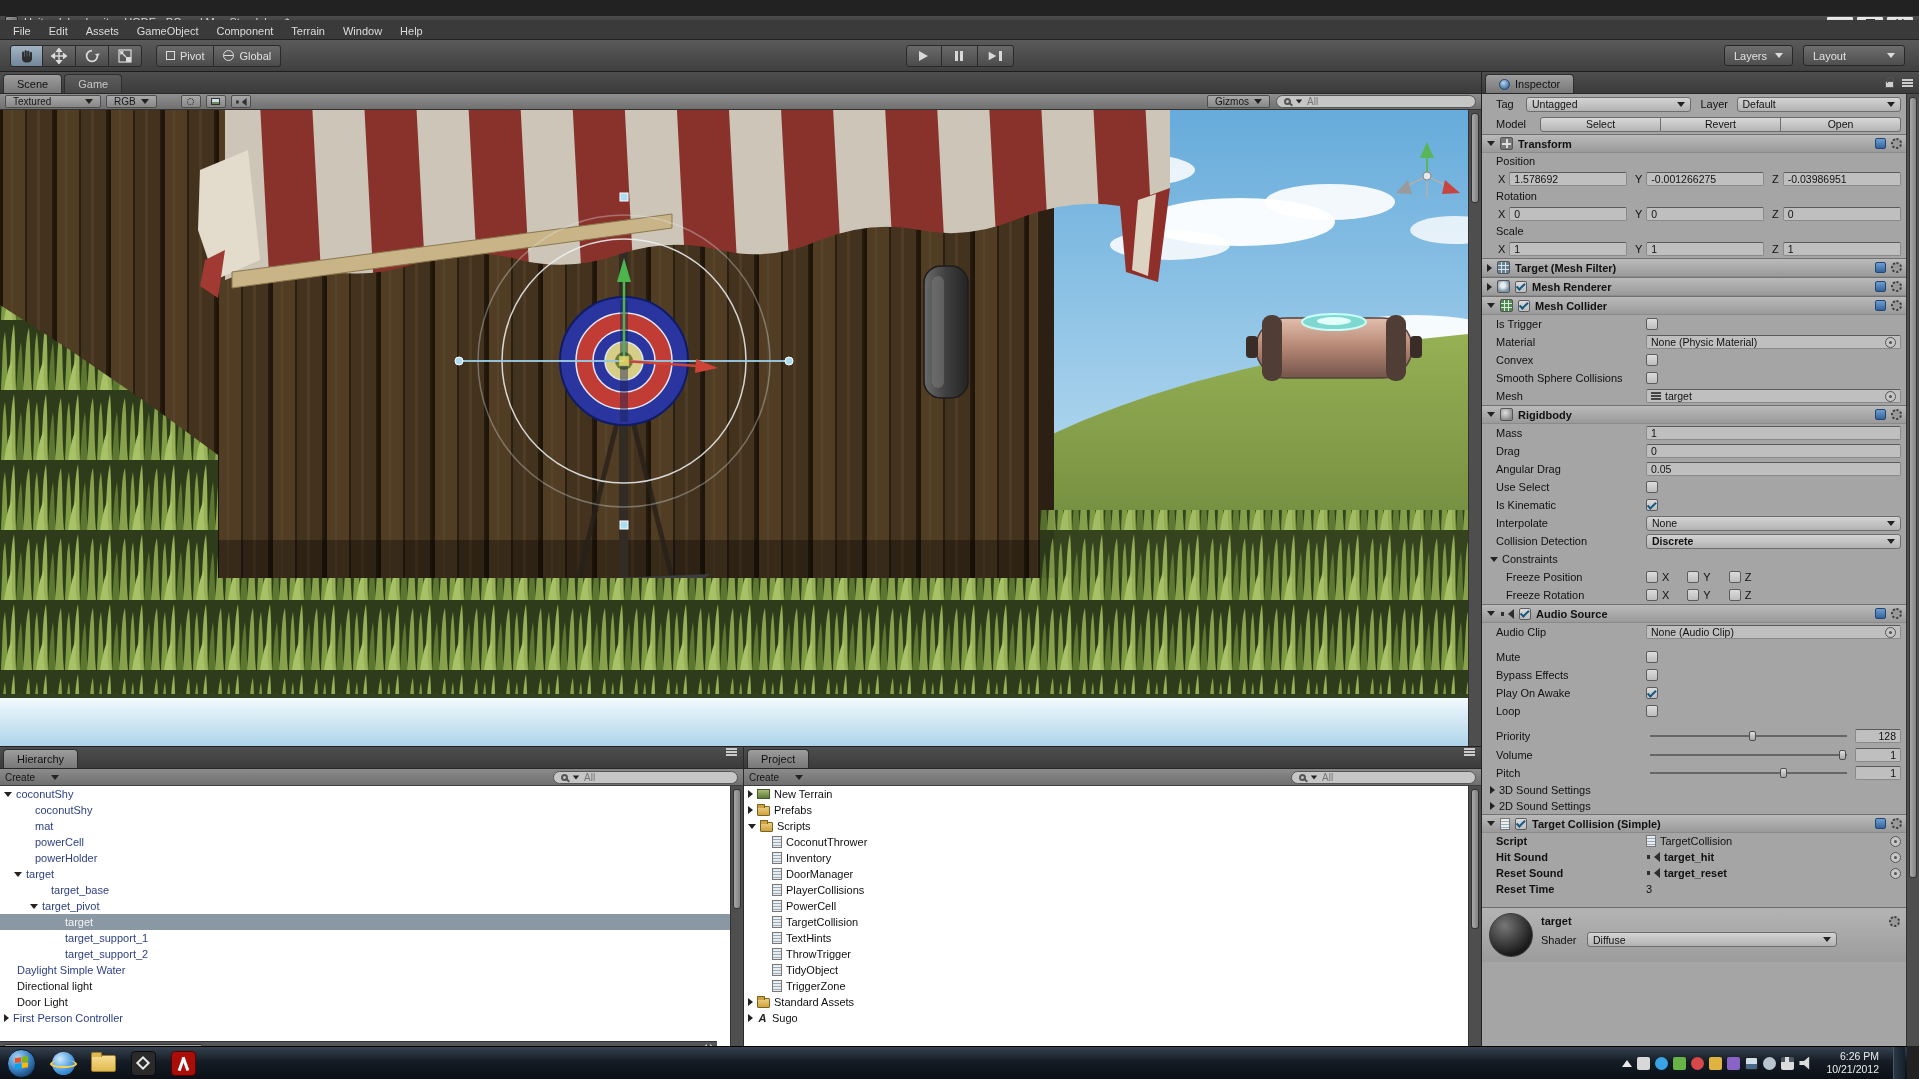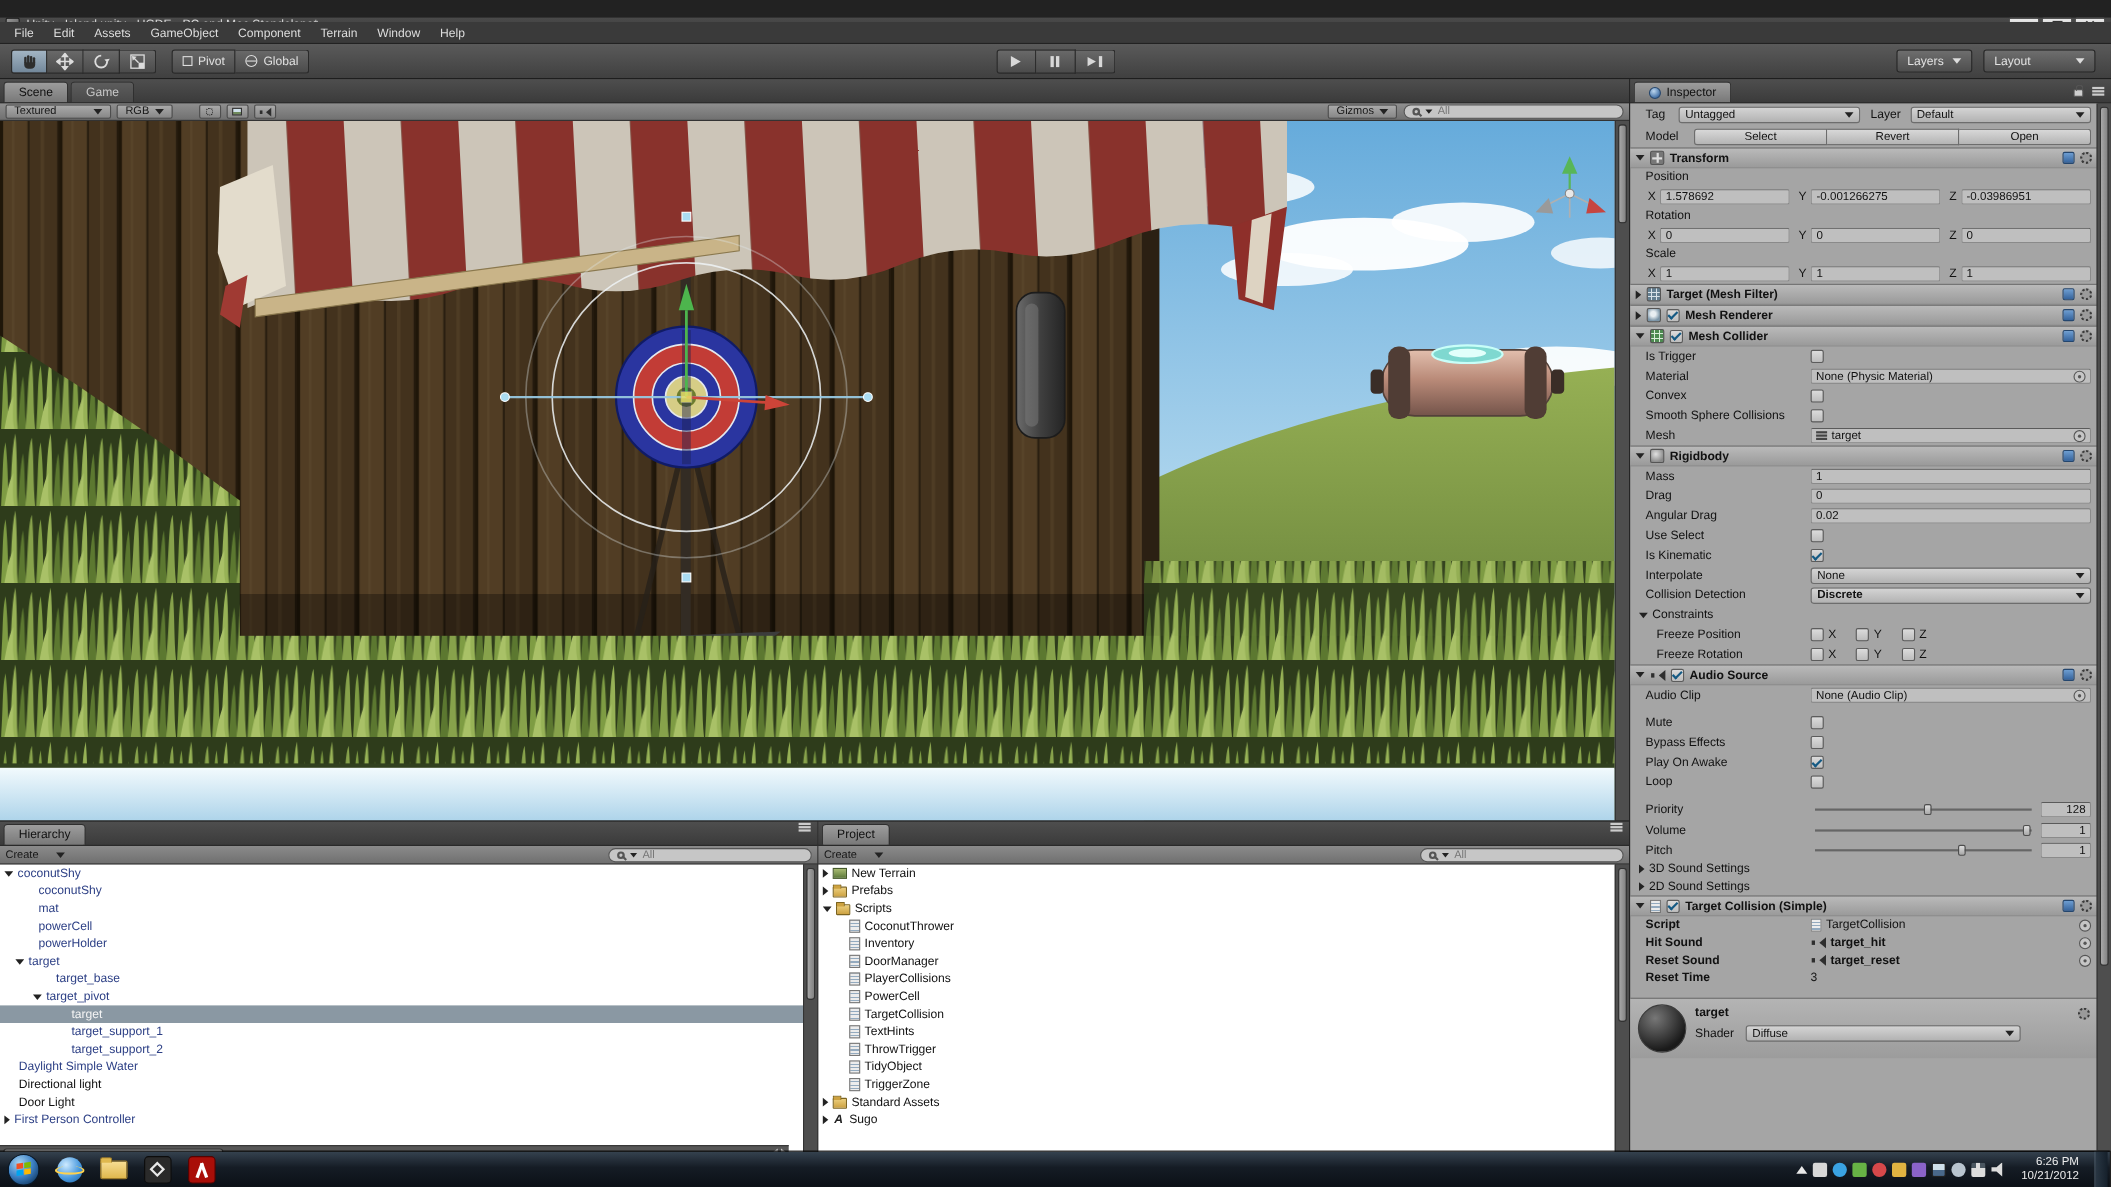--- a/index.html
+++ b/index.html
@@ -143,21 +143,21 @@
 .mbtn:first-of-type{border-left-width:1px;border-radius:3px 0 0 3px}
 .mbtn:last-of-type{border-radius:0 3px 3px 0}
 .mat-preview{margin-top:10px;border-top:1px solid #6e6e6e;background:linear-gradient(#b4b4b4,#9c9c9c);padding:5px 7px;display:flex;gap:8px}
 .mat-sphere{width:44px;height:44px;border-radius:50%;background:radial-gradient(circle at 35% 28%,#777,#1a1a1a 72%);border:1px solid #3c3c3c;flex:none}
 .mat-right{flex:1;display:flex;flex-direction:column;gap:5px;padding-top:2px}
 .mat-name-row{display:flex;align-items:center;gap:6px;font-weight:bold}
 .mheslbl{width:40px}
 .hambd{width:10px;height:2px;background:#444;box-shadow:0 3px 0 #444,0 -3px 0 #444;flex:none}
 
 
-#taskbar{position:absolute;left:0;right:1px;bottom:0;height:33px;background:linear-gradient(#35424f,#151c25 45%,#0b1016);border-top:1px solid #000;display:flex;align-items:center}
+#taskbar{position:absolute;left:0;right:12px;bottom:0;height:33px;background:linear-gradient(#35424f,#151c25 45%,#0b1016);border-top:1px solid #000;display:flex;align-items:center}
 .orb{width:29px;height:29px;border-radius:50%;margin:0 7px;background:radial-gradient(circle at 35% 28%,#a8d6f4,#3c80c4 48%,#123a63 85%);border:1px solid #081828;display:flex;align-items:center;justify-content:center;flex:none}
 .flag{width:14px;height:13px;display:grid;grid-template-columns:6px 6px;grid-template-rows:5px 5px;gap:1px;transform:skewY(-8deg)}
 .flag i:nth-child(1){background:#f25022}.flag i:nth-child(2){background:#7fba00}
 .flag i:nth-child(3){background:#00a4ef}.flag i:nth-child(4){background:#ffb900}
 .tb-icon{width:40px;height:33px;display:flex;align-items:center;justify-content:center;flex:none}
 .tie{width:23px;height:23px;border-radius:50%;background:radial-gradient(circle at 35% 30%,#cdeaff,#4697dd 58%,#1d5f9e);position:relative}
 .tie::after{content:"";position:absolute;left:-2px;top:8px;right:-2px;height:6px;border:2px solid #ffd24d;border-top:none;border-radius:50%}
 .tfold{width:25px;height:17px;background:linear-gradient(#f7dd92,#dfb84e);border:1px solid #9c7b2a;border-radius:2px;position:relative}
 .tfold::before{content:"";position:absolute;top:-4px;left:-1px;width:9px;height:4px;background:#dfb84e;border:1px solid #9c7b2a;border-bottom:none;border-radius:2px 2px 0 0}
 .tunity{width:25px;height:25px;background:#2a2a2a;border:1px solid #0c0c0c;border-radius:4px;display:flex;align-items:center;justify-content:center}
@@ -848,21 +848,21 @@
       </div>
     <div class="irow">
         <span class="ilbl">Drag</span>
         <span class="ifield">
           <span>0</span>
         </span>
       </div>
     <div class="irow">
         <span class="ilbl">Angular Drag</span>
         <span class="ifield">
-          <span>0.02</span>
+          <span>0.05</span>
         </span>
       </div>
     <div class="irow">
         <span class="ilbl">Use Select</span>
         <i class="chk"></i>
       </div>
     <div class="irow">
         <span class="ilbl">Is Kinematic</span>
         <i class="chk on"></i>
       </div>

